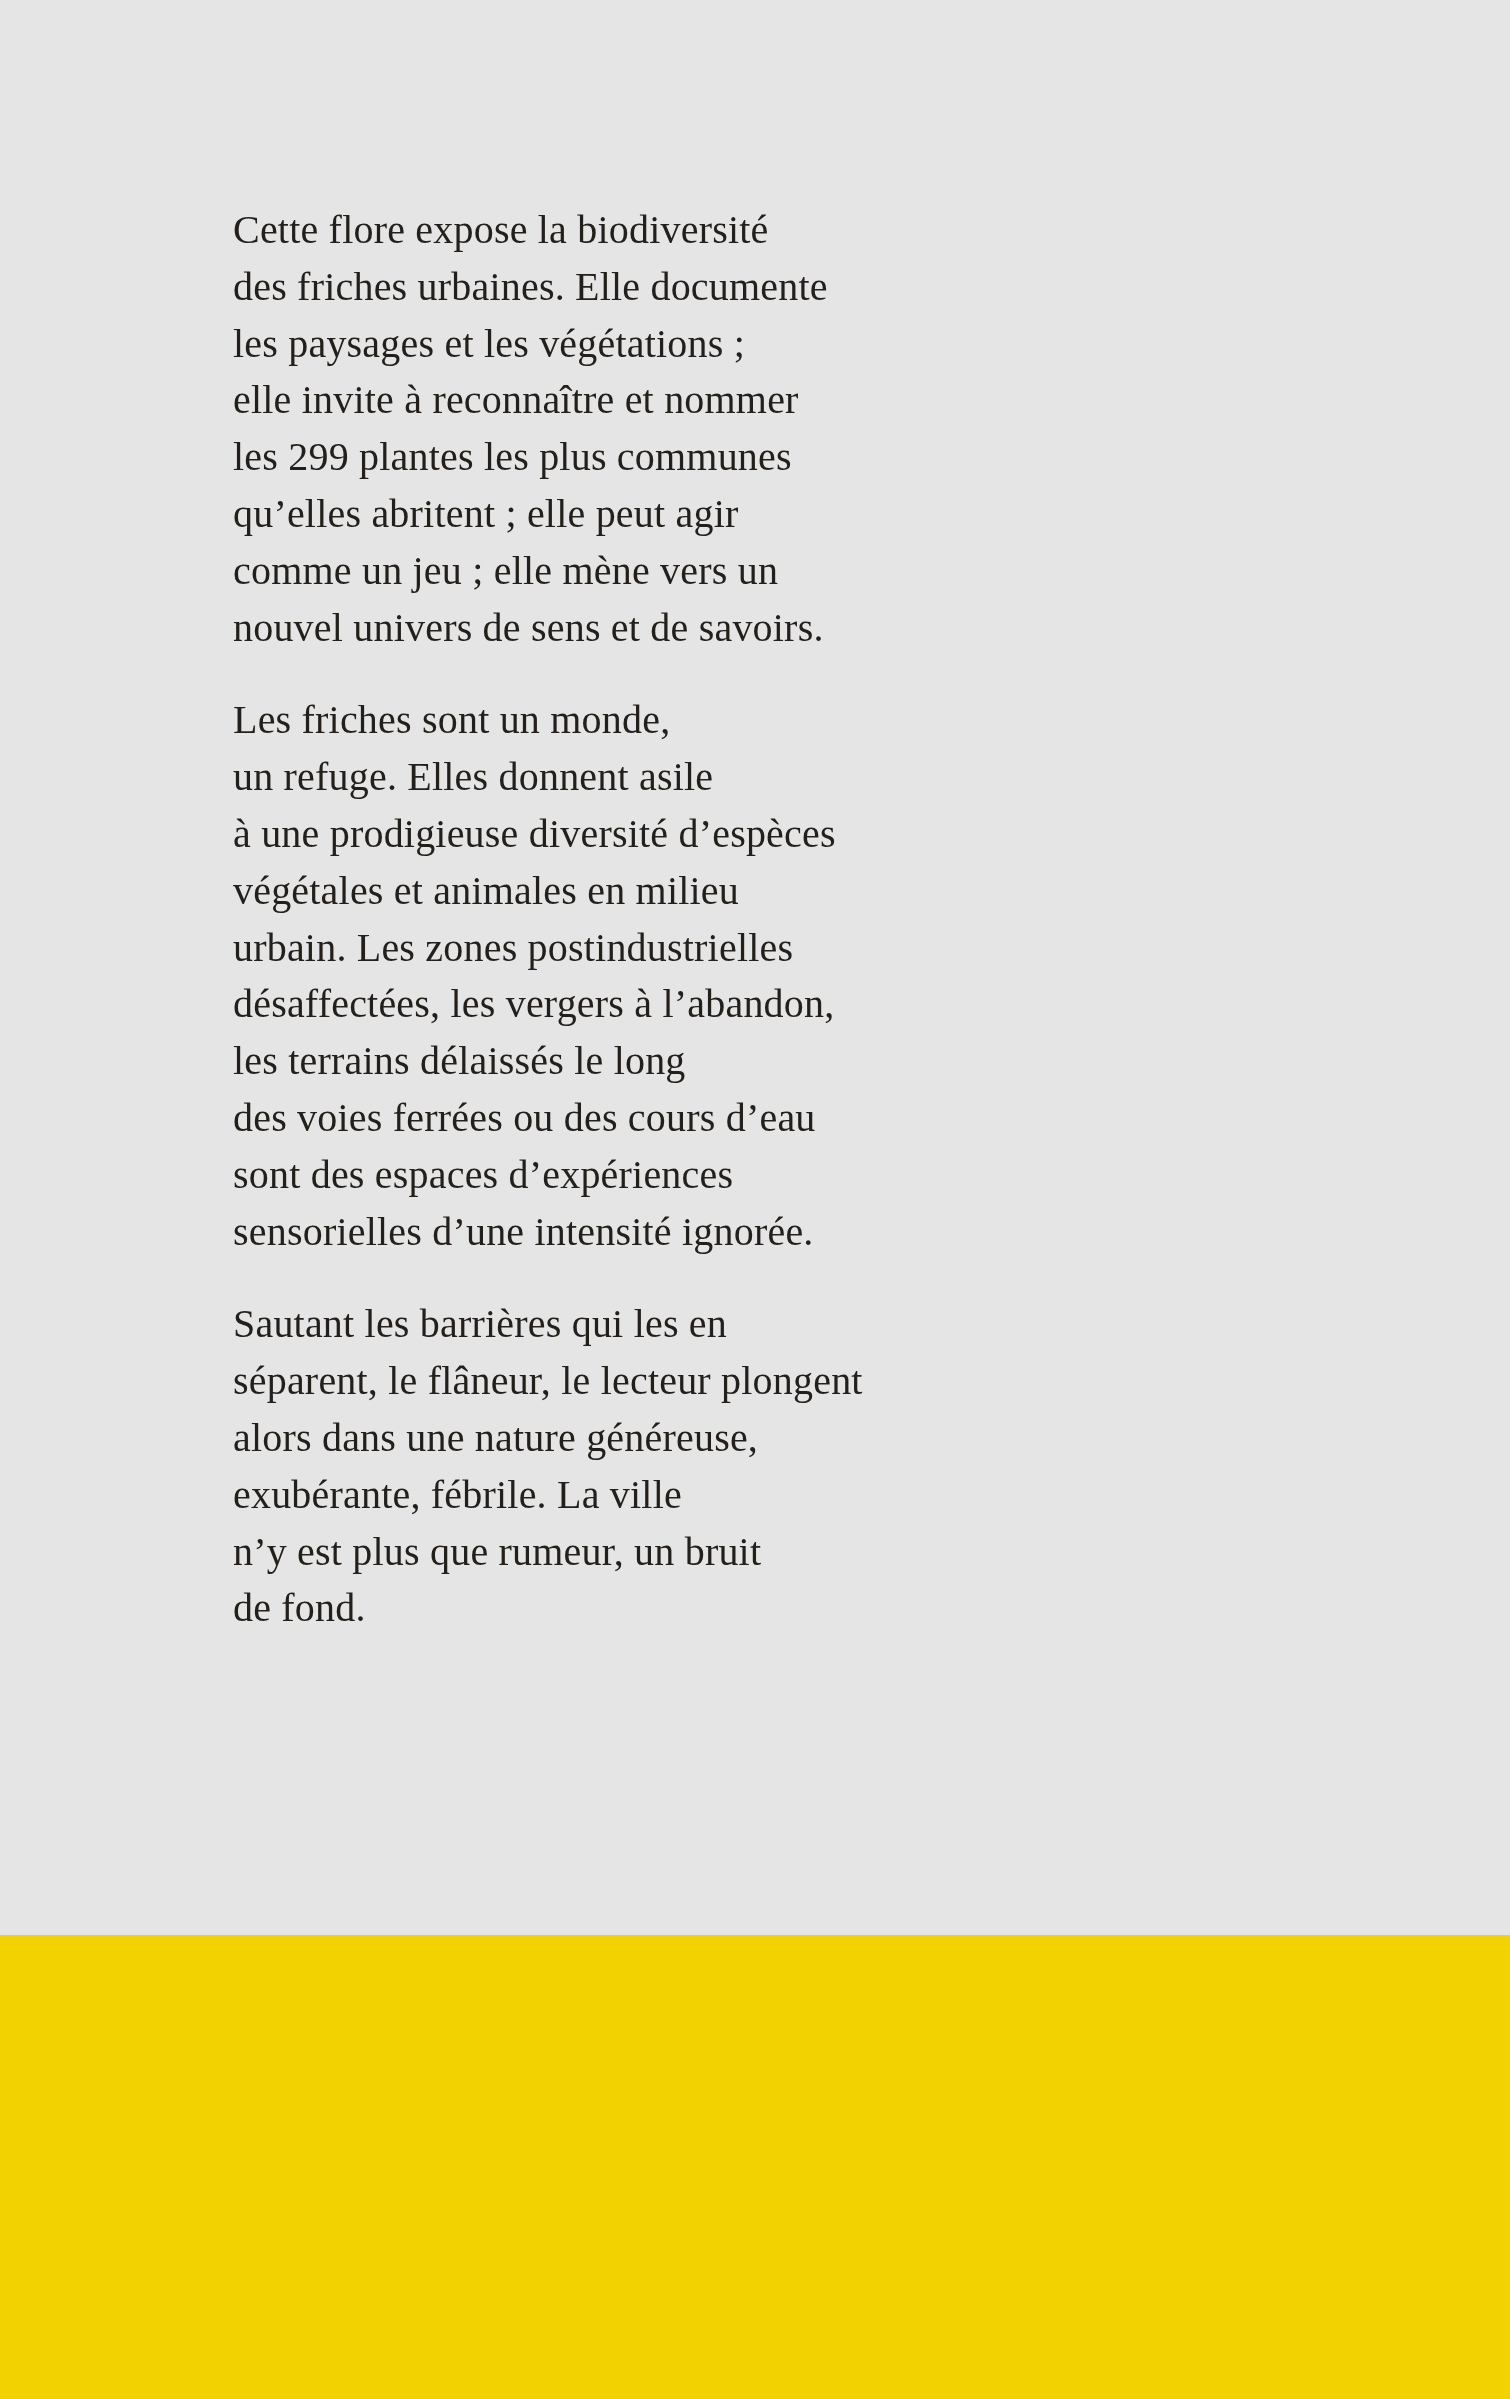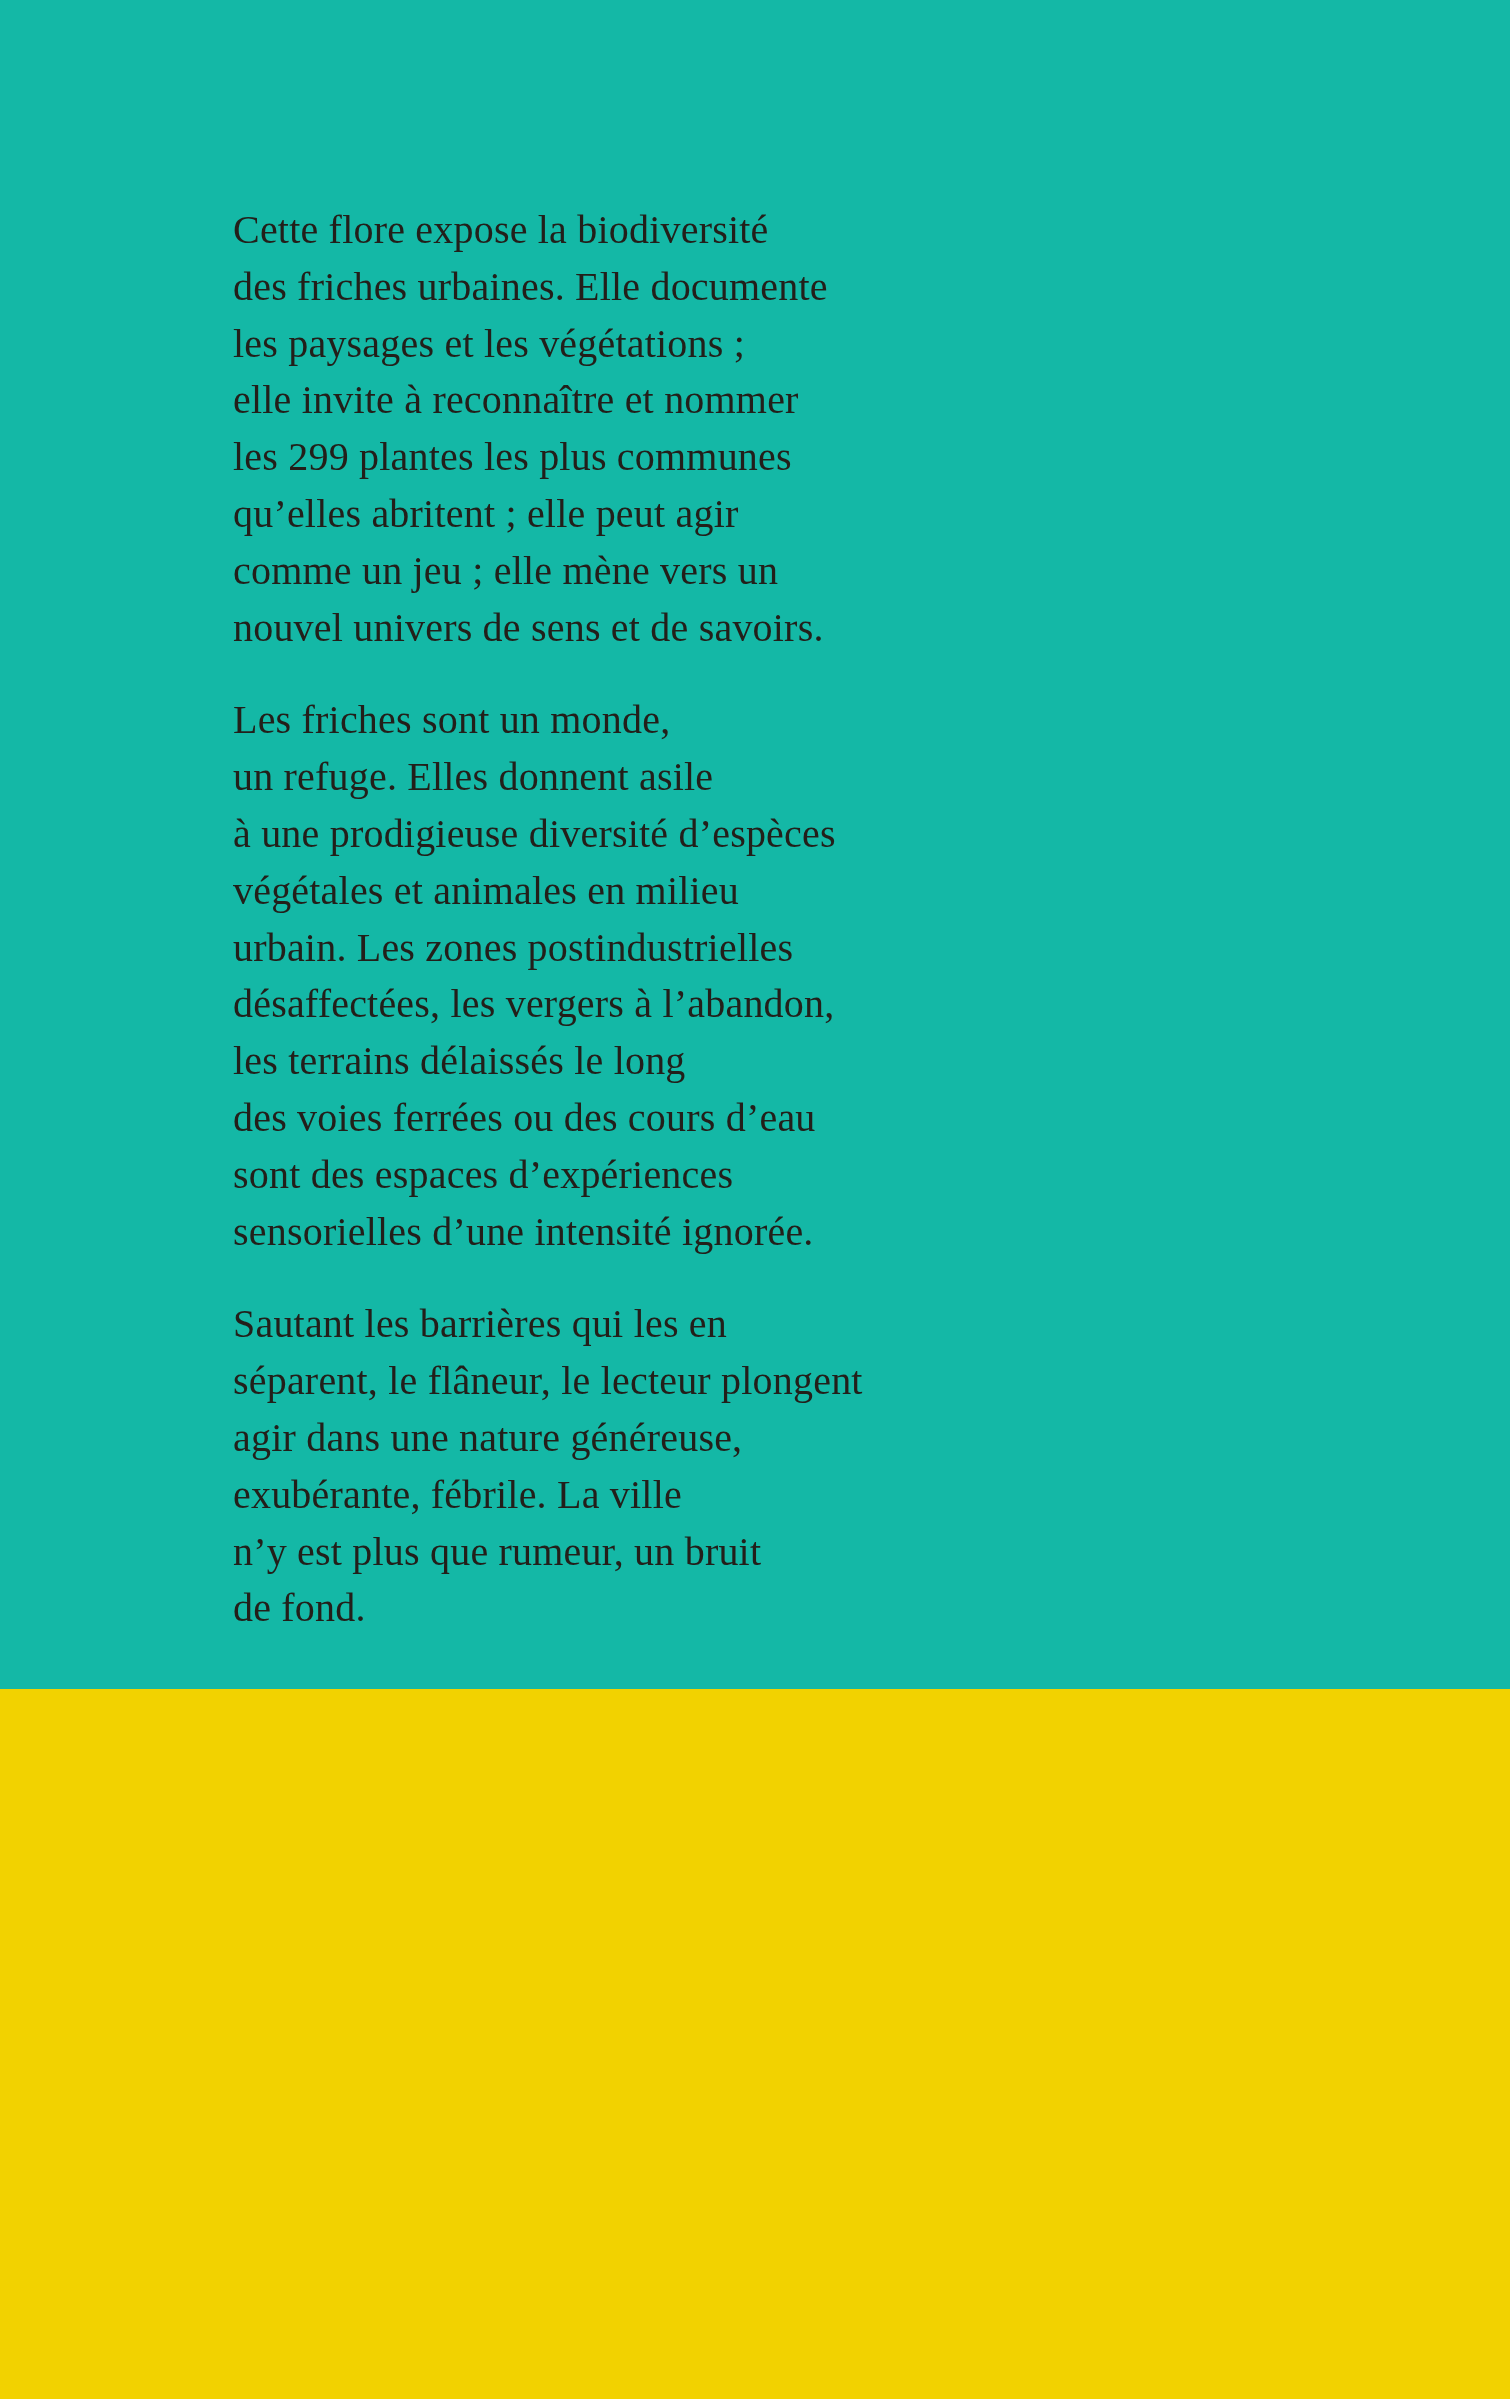--- a/index.html
+++ b/index.html
@@ -10,22 +10,22 @@
     width: 1510px;
     height: 2399px;
     background: #f2d200;
     font-family: "Liberation Serif", "DejaVu Serif", serif;
     color: #231f1a;
     overflow: hidden;
   }
   .page {
     position: relative;
     width: 1510px;
-    height: 1689px;
-    background: #14b8a6;
+    height: 1935px;
+    background: #e5e5e5;
     box-sizing: border-box;
   }
   .blurb {
     position: absolute;
     left: 233px;
     top: 202px;
     width: 819px;
   }
   .para {
     margin: 0 0 36px 0;
@@ -57,19 +57,19 @@
 à une prodigieuse diversité d’espèces
 végétales et animales en milieu
 urbain. Les zones postindustrielles
 désaffectées, les vergers à l’abandon,
 les terrains délaissés le long
 des voies ferrées ou des cours d’eau
 sont des espaces d’expériences
 sensorielles d’une intensité ignorée.</p>
     <p class="para">Sautant les barrières qui les en
 séparent, le flâneur, le lecteur plongent
-agir dans une nature généreuse,
+alors dans une nature généreuse,
 exubérante, fébrile. La ville
 n’y est plus que rumeur, un bruit
 de fond.</p>
   </div>
 </div>
 
 
 </body></html>

